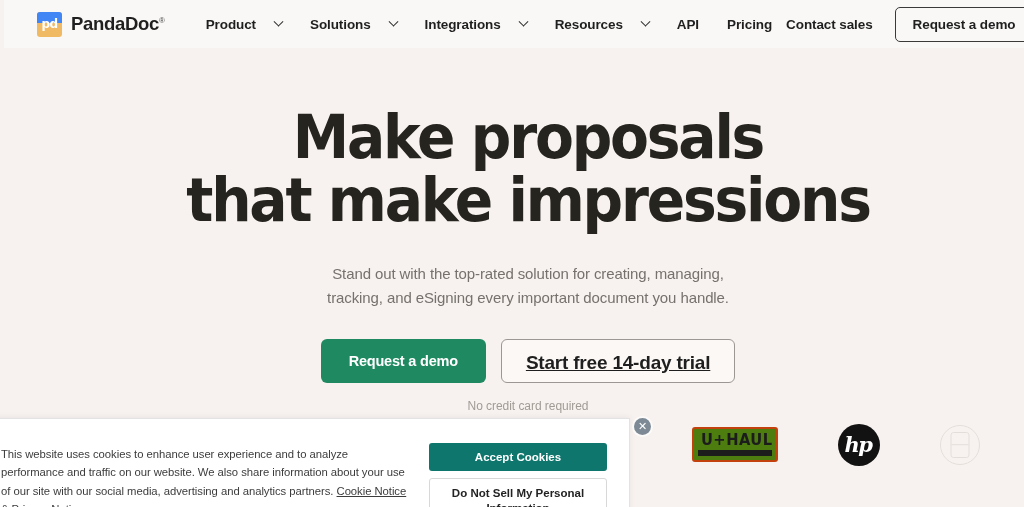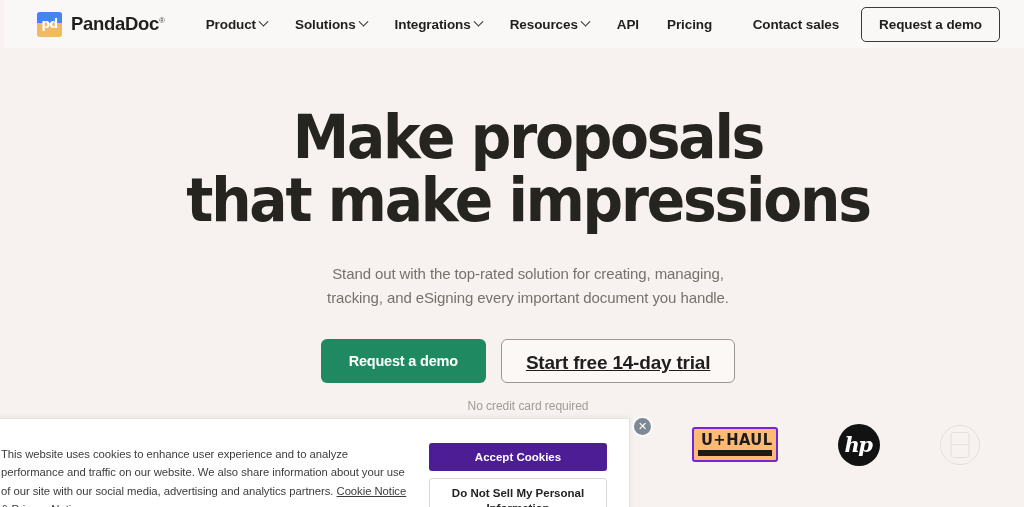--- a/index.html
+++ b/index.html
@@ -84,21 +84,21 @@
   }
 
   .nav-links {
     display: flex;
     align-items: center;
     gap: 0;
   }
   .nav-link {
     display: flex;
     align-items: center;
-    gap: 4px;
+    gap: 19px;
     font-size: 13.5px;
     font-weight: 700;
     color: #1f1f1f;
     padding: 6px 14px;
     cursor: pointer;
     white-space: nowrap;
     letter-spacing: -0.1px;
   }
   .chev {
     display: inline-block;
@@ -244,23 +244,23 @@
     content: "";
     position: absolute;
     left: 2px; right: 2px;
     bottom: 0px;
     height: 4px;
     background: #171717;
     border-radius: 0 0 50% 50% / 0 0 100% 100%;
   }
 
   .logo-uhaul {
-    border: 2px solid #6d28d9;
+    border: 2px solid #c2410c;
     border-radius: 3px;
-    background: #fdba74;
+    background: #4d7c0f;
     padding: 3px 4px 4px 4px;
     width: 86px;
   }
   .logo-uhaul .uh-text {
     font-family: "DejaVu Sans", sans-serif;
     font-size: 16px;
     font-weight: 700;
     color: #1c1c1c;
     letter-spacing: 0.5px;
     line-height: 1.05;
@@ -353,21 +353,21 @@
 
   .cookie-actions {
     display: flex;
     flex-direction: column;
     gap: 7px;
     width: 178px;
     flex: none;
     margin-top: -2px;
   }
   .cookie-accept {
-    background: #4c1d95;
+    background: #0f766e;
     color: #ffffff;
     border: none;
     border-radius: 3px;
     padding: 8px 4px;
     font-family: "Liberation Sans", sans-serif;
     font-size: 11.5px;
     font-weight: 700;
     cursor: pointer;
     text-align: center;
   }

